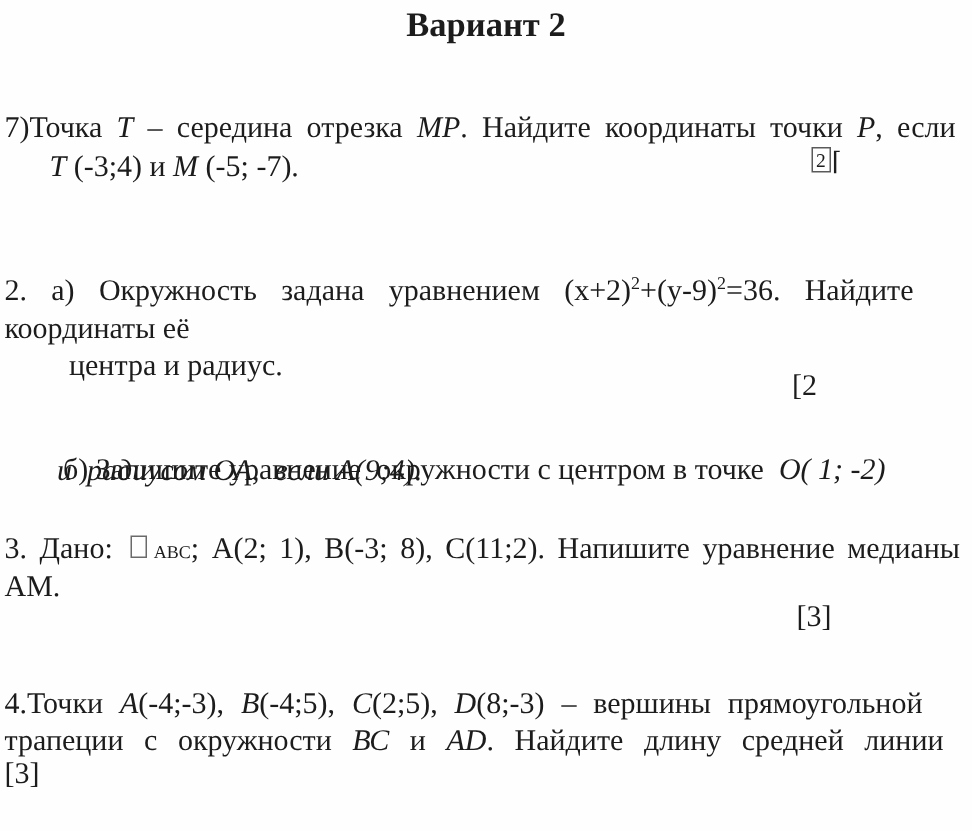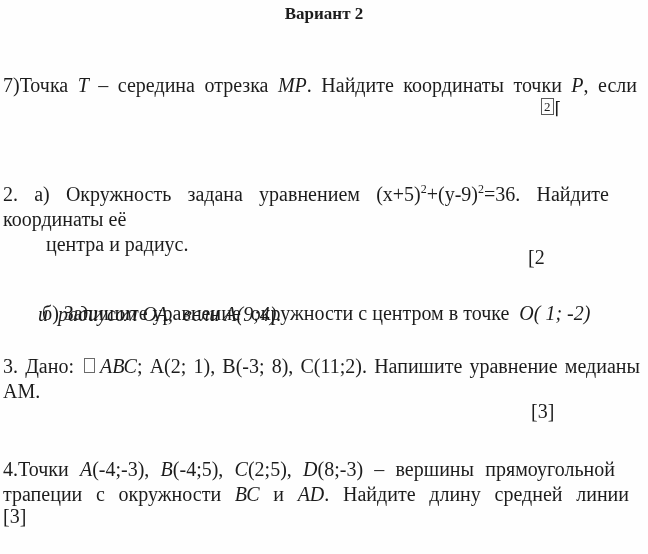--- a/index.html
+++ b/index.html
@@ -19,21 +19,21 @@
     text-align: justify;
     text-align-last: justify;
   }
   .pre { white-space: pre; }
   .it { font-style: italic; }
   .title {
     position: absolute;
     top: 4px; left: 0; width: 648px;
     text-align: center;
     font-weight: bold;
-    font-size: 17px;
+    font-size: 23px;
   }
   sup { font-size: 12px; line-height: 0; }
   .mark { position: absolute; font-size: 20px; }
   .mark-box {
     display: inline-block;
     border: 1px solid #5a5a5a;
     font-size: 13px;
     line-height: 15px;
     padding: 0 2px;
     vertical-align: top;
@@ -46,40 +46,42 @@
   }
   .glyph-box {
     display: inline-block;
     width: 9px;
     height: 13px;
     border: 1px solid #6a6a6a;
     margin: 0 5px 0 3px;
     vertical-align: baseline;
   }
   .small-it {
-    font-style: italic;
-    font-size: 20px;
+    font-size: 12px;
   }
 </style>
 </head>
 <body>
 
 <div class="page">
 
   <div class="title">Вариант 2</div>
 
   <div class="line justify" style="top:73px; left:3px; width:634px;">
     <span>7)Точка </span><span class="it">Т</span><span> – середина отрезка </span><span class="it">МР</span><span>. Найдите координаты точки </span><span class="it">Р</span><span>, если</span>
   </div>
+  <div class="line" style="top:99px; left:33px;">
+    <span class="it">Т</span><span> (-3;4) и </span><span class="it">М</span><span> (-5; -7).</span>
+  </div>
   <div class="mark" style="top:98px; left:541px;">
     <span class="mark-box">2</span><span class="mark-bracket">⌈</span>
   </div>
 
   <div class="line justify" style="top:182px; left:3px; width:606px;">
-    <span>2. а) Окружность задана уравнением (x+5)</span><sup>2</sup><span>+(y-9)</span><sup>2</sup><span>=36. Найдите</span>
+    <span>2. а) Окружность задана уравнением (x+2)</span><sup>2</sup><span>+(y-9)</span><sup>2</sup><span>=36. Найдите</span>
   </div>
   <div class="line" style="top:207px; left:3px;">координаты её</div>
   <div class="line" style="top:232px; left:46px;">центра и радиус.</div>
   <div class="mark" style="top:246px; left:528px;">[2</div>
 
   <div class="line pre" style="top:277px; left:22px;">
     <span>б) Запишите уравнение  окружности с центром в точке  </span><span class="it">О( 1; -2)</span>
   </div>
   <div class="line pre it" style="top:302px; left:38px;">и  радиусом ОА,  если А(9;4).</div>
 

